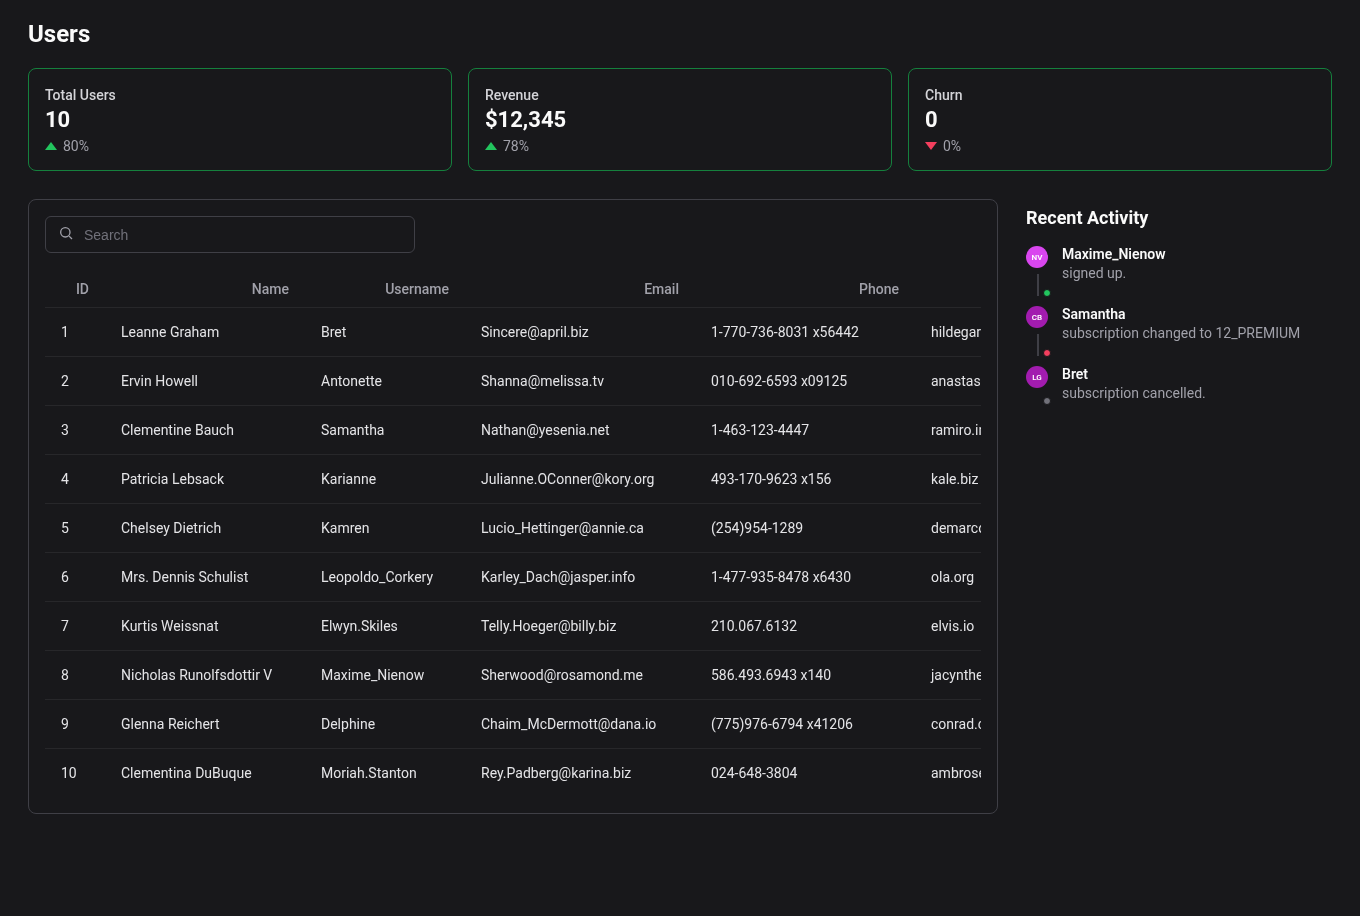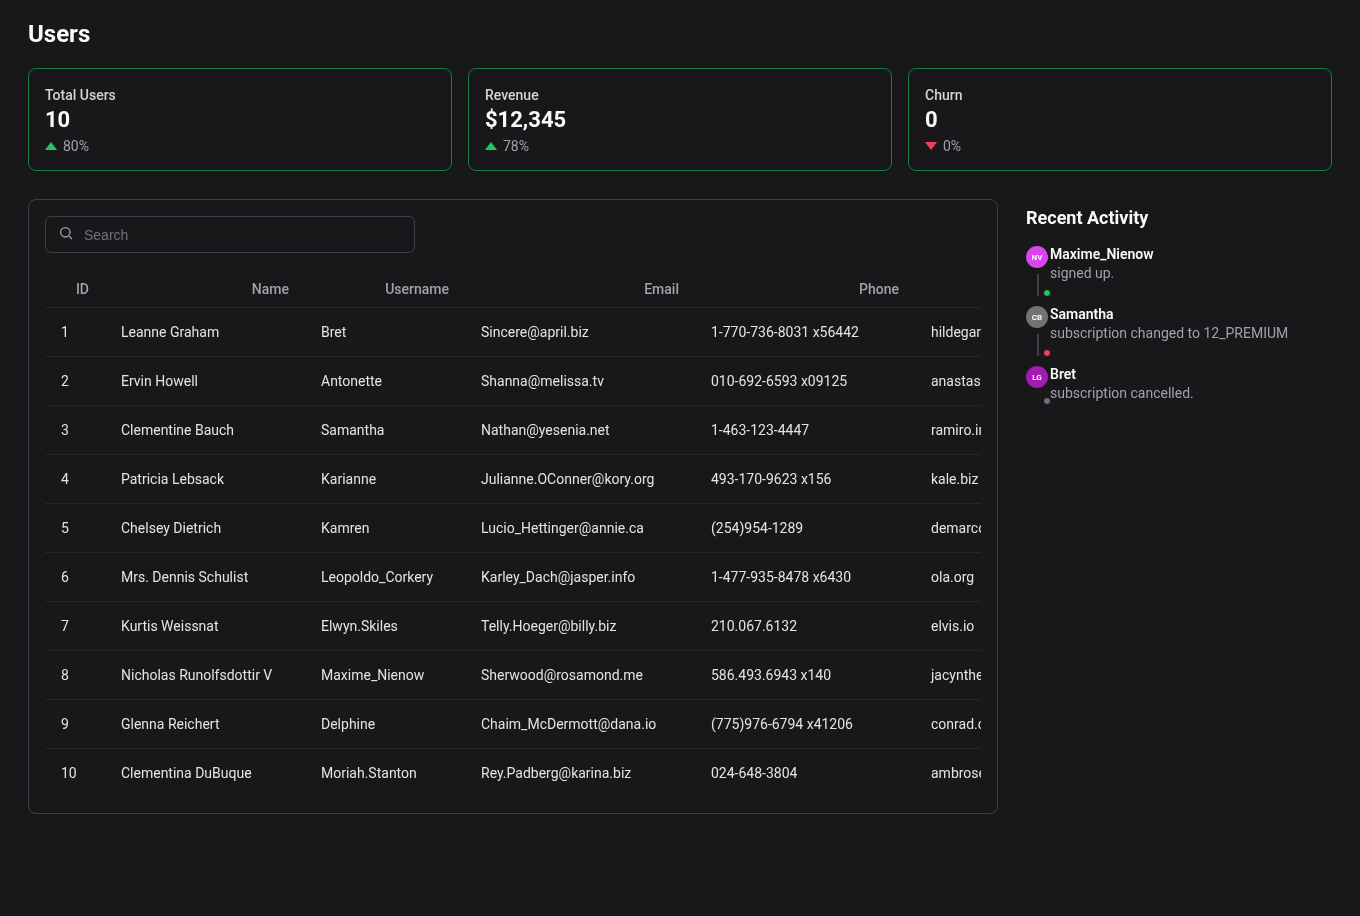--- a/index.html
+++ b/index.html
@@ -110,29 +110,29 @@
 }
 tbody tr:last-child td { border-bottom: none; }
 .col-id { width: 60px; }
 .col-name { width: 200px; }
 .col-username { width: 160px; }
 .col-email { width: 230px; }
 .col-phone { width: 220px; }
 .col-website { width: 180px; }
 .side-col { width: 300px; padding-top: 8px; }
 .side-title { font-size: 18px; font-weight: 700; margin-bottom: 18px; }
-.activity-item { display: flex; gap: 0; margin-bottom: 10px; }
+.activity-item { display: flex; gap: 12px; margin-bottom: 10px; }
 .avatar-wrap { position: relative; width: 24px; flex-shrink: 0; }
 .avatar {
   width: 22px; height: 22px; border-radius: 50%;
   display: flex; align-items: center; justify-content: center;
   font-size: 8px; font-weight: 600; color: #fff;
 }
 .av-pink { background: #d946ef; }
-.av-teal { background: #737373; }
+.av-teal { background: #a21caf; }
 .av-purple { background: #a21caf; }
 .status-dot {
   position: absolute; bottom: -1px; right: -1px;
   width: 8px; height: 8px; border-radius: 50%;
   border: 1.5px solid #18181b;
 }
 .dot-green { background: #22c55e; }
 .dot-red { background: #f43f5e; }
 .dot-gray { background: #71717a; }
 .timeline-line {

